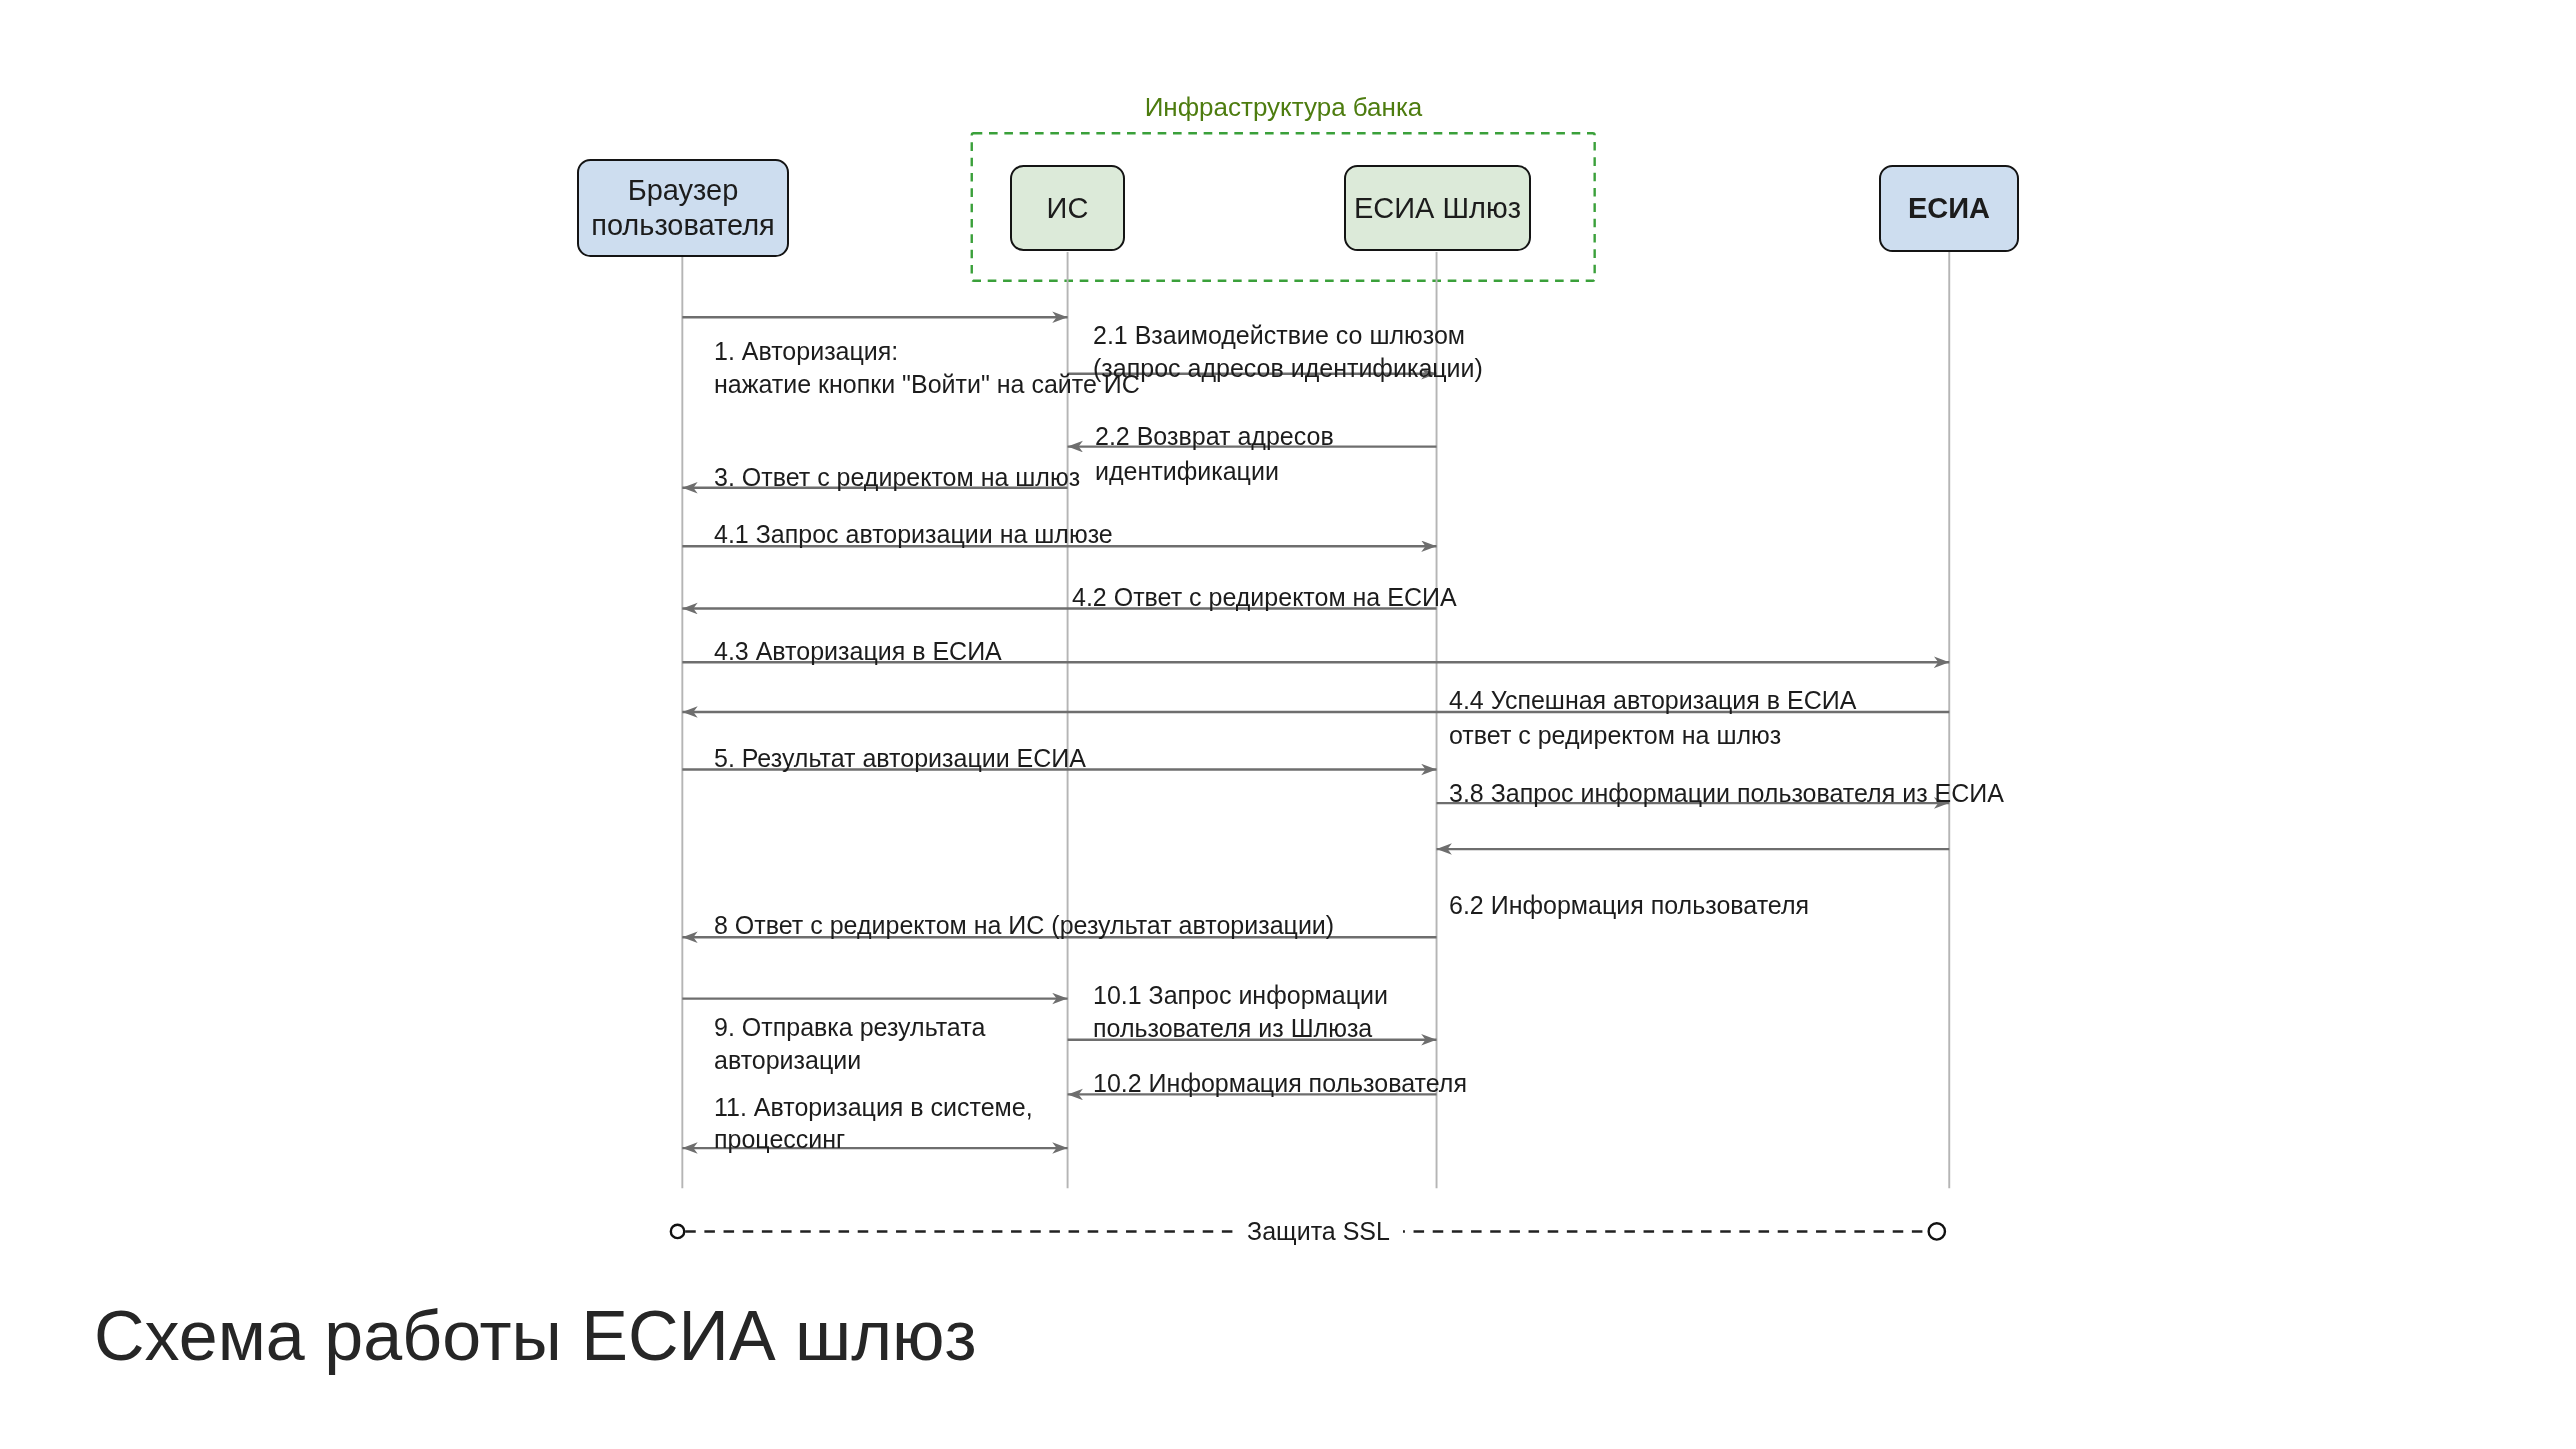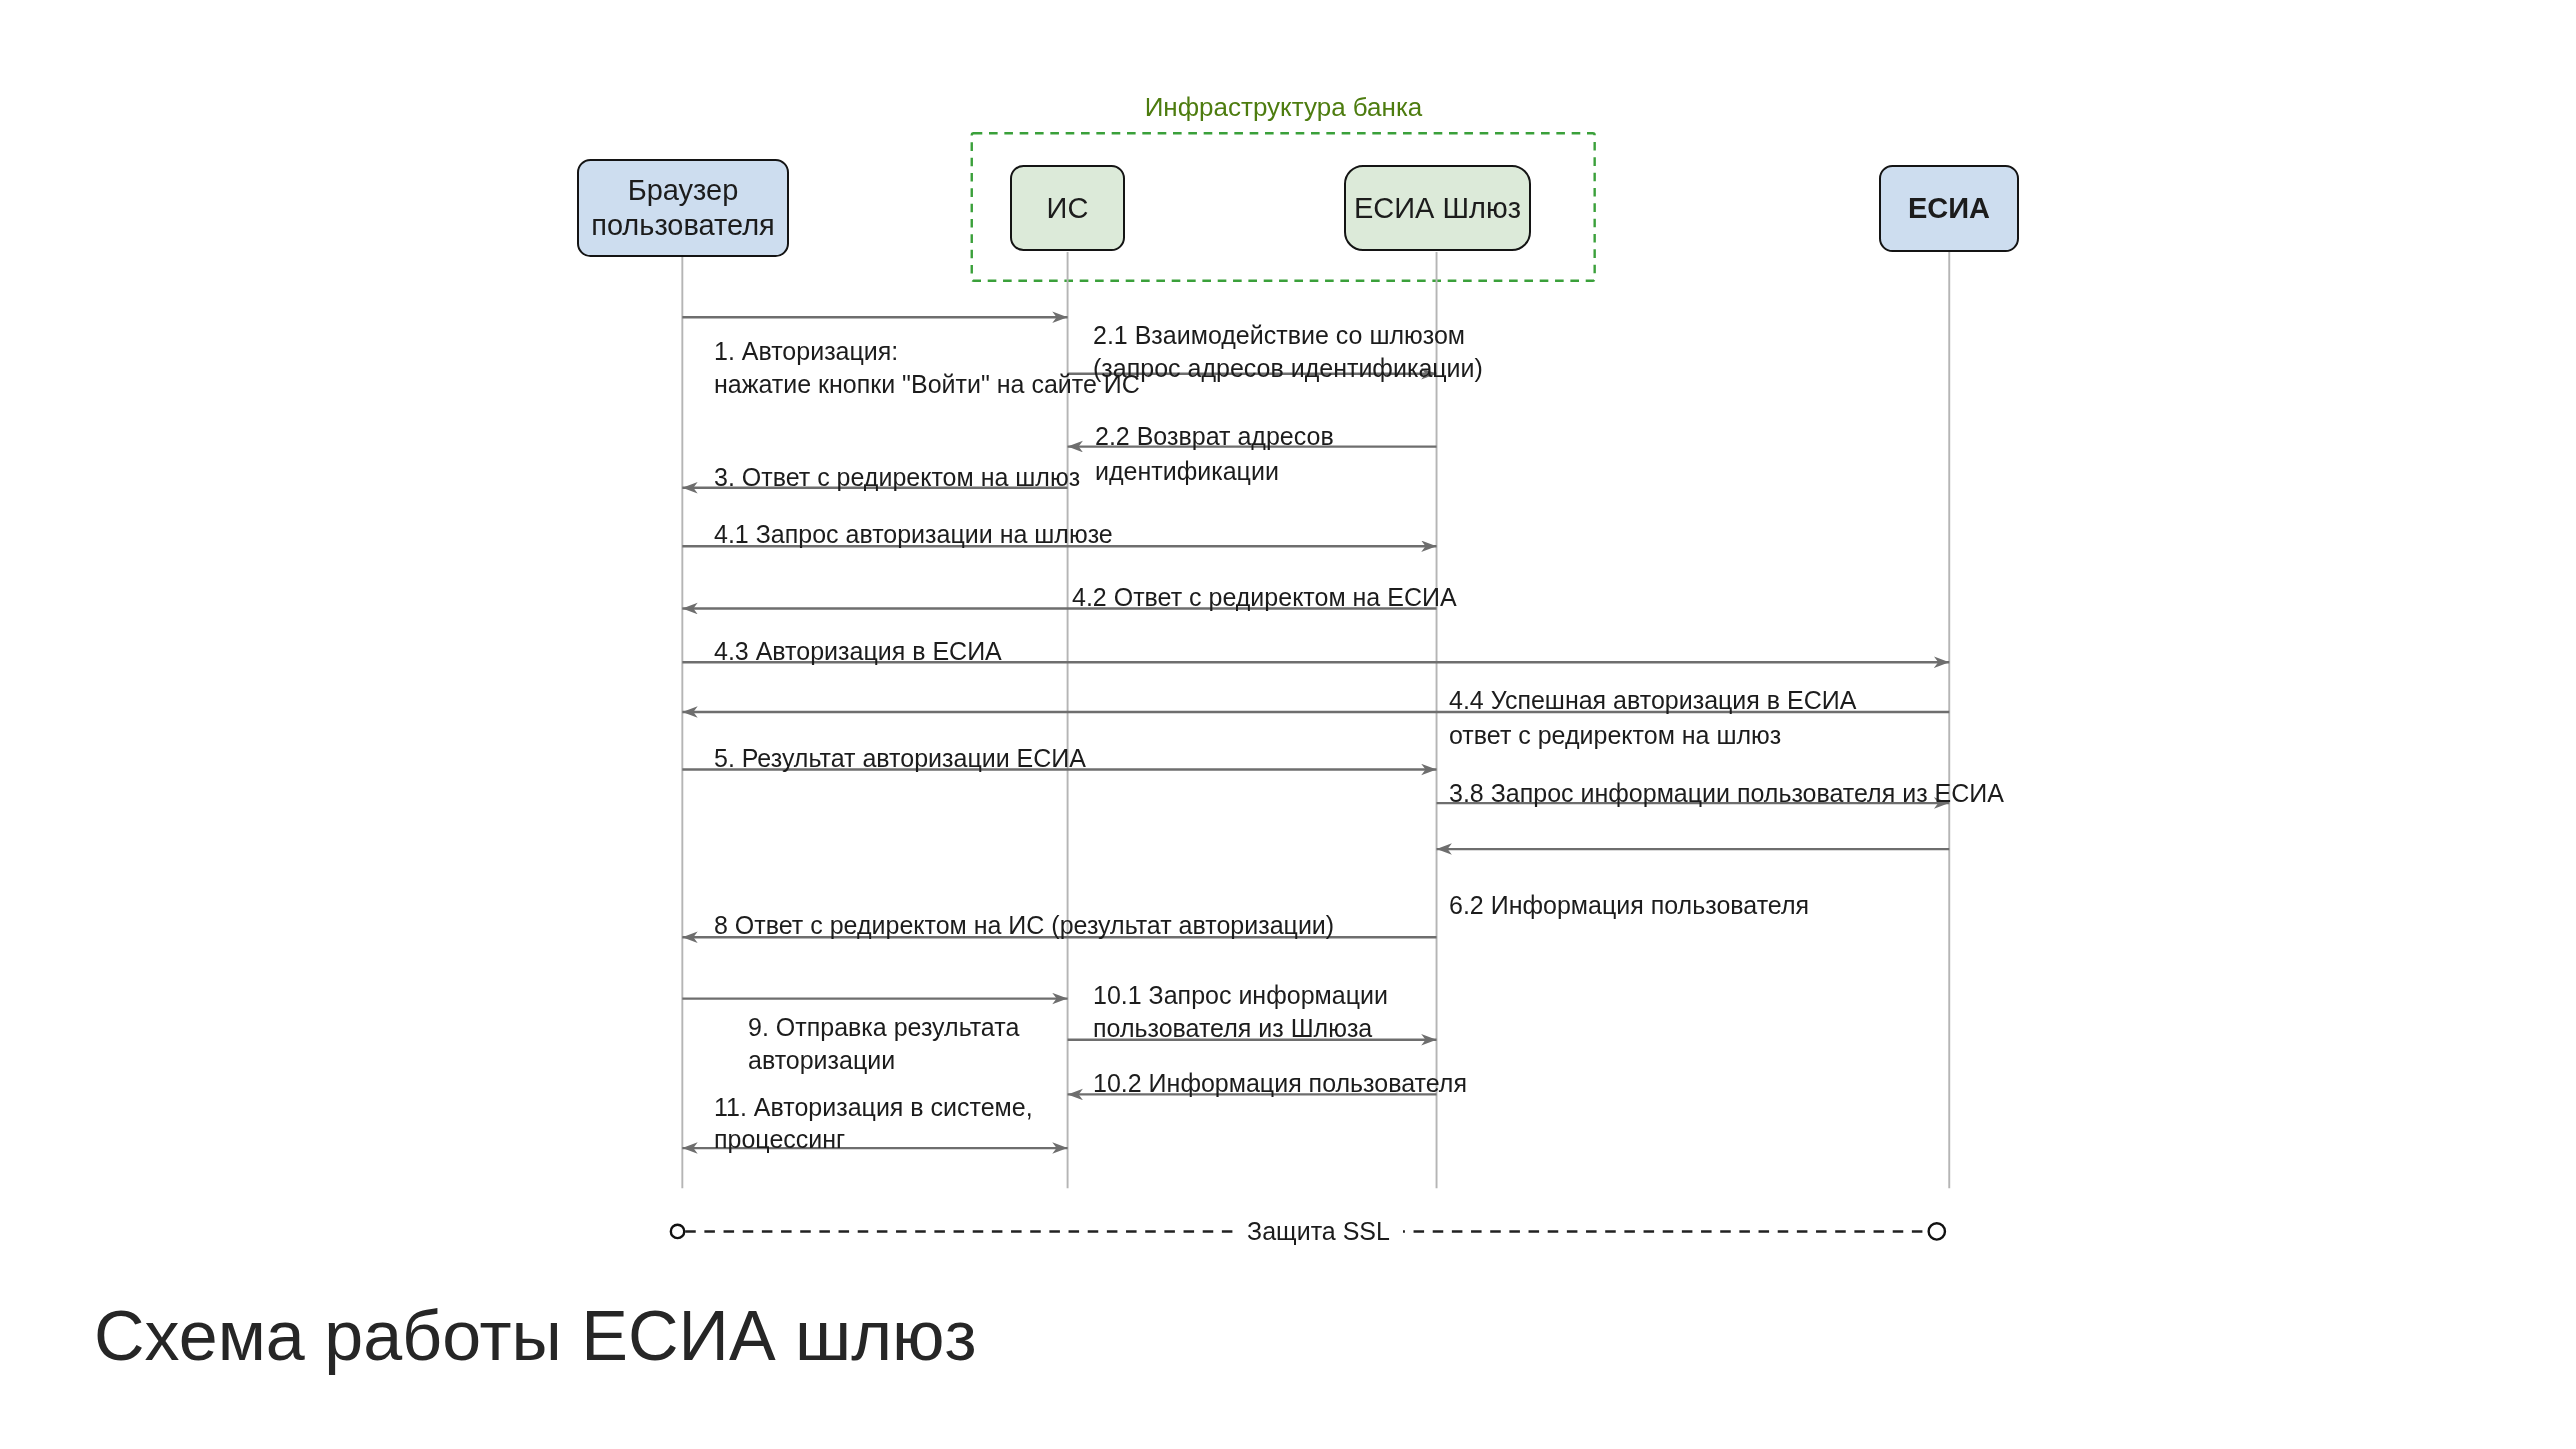--- a/index.html
+++ b/index.html
@@ -9,21 +9,21 @@
   svg{position:absolute;left:0;top:0;}
   .banner-label{position:absolute;left:972px;top:92px;width:623px;
        text-align:center;font-size:26px;color:#4d7c0f;}
   .actor{position:absolute;border:2.4px solid #141414;border-radius:13.4px;
        display:flex;align-items:center;justify-content:center;text-align:center;
        font-size:29px;line-height:35px;white-space:pre-line;box-sizing:border-box;}
   .actor.blue{background:#cdddef;}
   .actor.green{background:#dcead9;}
   #actor-browser{left:577px;top:159px;width:212px;height:98px;}
   #actor-is{left:1010px;top:165px;width:115px;height:86px;}
-  #actor-gateway{left:1344px;top:165px;width:187px;height:86px;border-radius:19px;}
+  #actor-gateway{left:1344px;top:165px;width:187px;height:86px;}
   #actor-esia{left:1879px;top:165px;width:140px;height:87px;font-weight:bold;}
   .msg-label{position:absolute;font-size:25px;line-height:33px;
        white-space:pre-line;color:#1c1c1c;}
   .ssl-label{position:absolute;left:1234px;top:1213px;width:169px;height:36px;
        background:#ffffff;text-align:center;font-size:25px;line-height:36px;}
   .page-title{position:absolute;left:94px;top:1296px;font-size:70px;
        letter-spacing:0px;color:#262626;}
 </style>
 </head>
 <body>
@@ -92,21 +92,21 @@
       <div class="msg-label" style="left: 714px; top: 461px;">3. Ответ с редиректом на шлюз</div>
       <div class="msg-label" style="left: 714px; top: 518px;">4.1 Запрос авторизации на шлюзе</div>
       <div class="msg-label" style="left: 1072px; top: 581px;">4.2 Ответ с редиректом на ЕСИА</div>
       <div class="msg-label" style="left: 714px; top: 635px;">4.3 Авторизация в ЕСИА</div>
       <div class="msg-label" style="left: 1449px; top: 683px; line-height: 35px;">4.4 Успешная авторизация в ЕСИА
 ответ с редиректом на шлюз</div>
       <div class="msg-label" style="left: 714px; top: 742px;">5. Результат авторизации ЕСИА</div>
       <div class="msg-label" style="left: 1449px; top: 777px;">3.8 Запрос информации пользователя из ЕСИА</div>
       <div class="msg-label" style="left: 1449px; top: 859px; margin-top: 30px;">6.2 Информация пользователя</div>
       <div class="msg-label" style="left: 714px; top: 909px;">8 Ответ с редиректом на ИС (результат авторизации)</div>
-      <div class="msg-label" style="left: 714px; top: 1011px; margin-left: 34px;">9. Отправка результата
+      <div class="msg-label" style="left: 714px; top: 1011px;">9. Отправка результата
 авторизации</div>
       <div class="msg-label" style="left: 1093px; top: 979px;">10.1 Запрос информации
 пользователя из Шлюза</div>
       <div class="msg-label" style="left: 1093px; top: 1067px;">10.2 Информация пользователя</div>
       <div class="msg-label" style="left: 714px; top: 1091px; line-height: 32px;">11. Авторизация в системе,
 процессинг</div>
     </div>
 
   <div class="ssl-label">Защита SSL</div>
 

